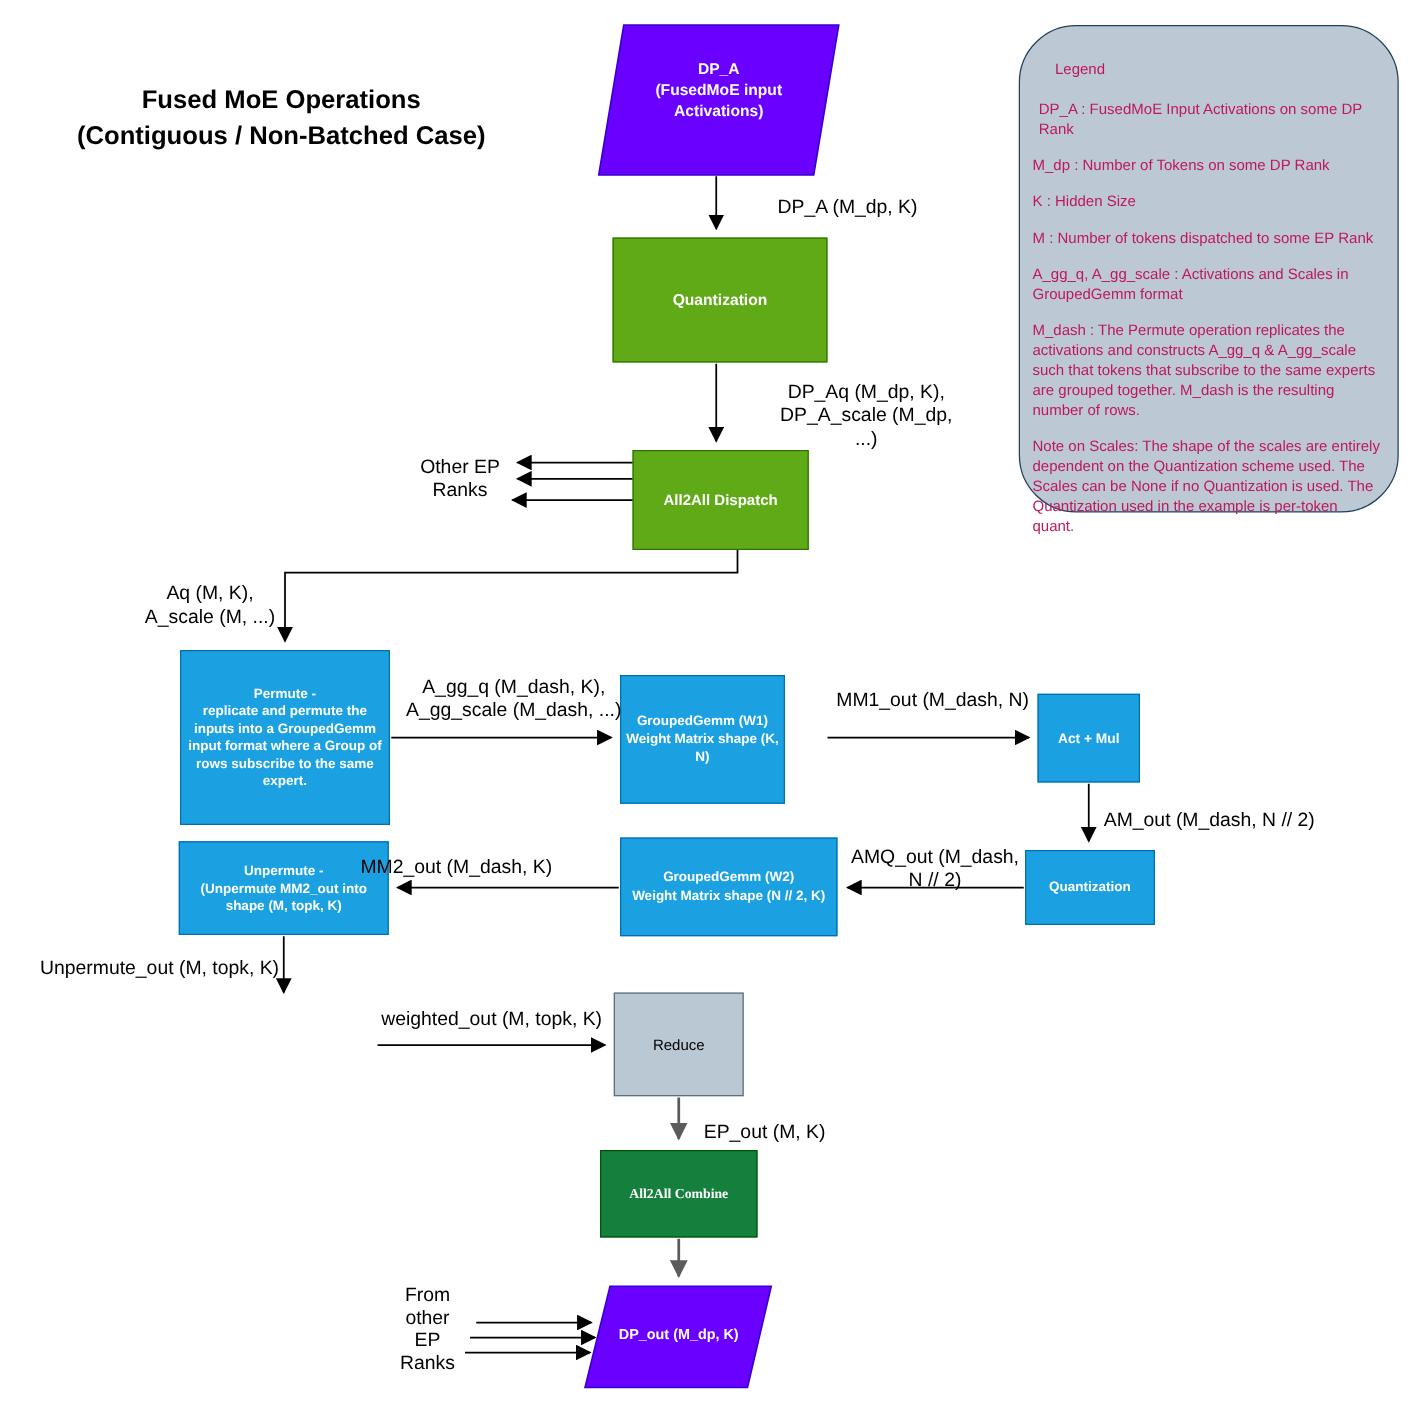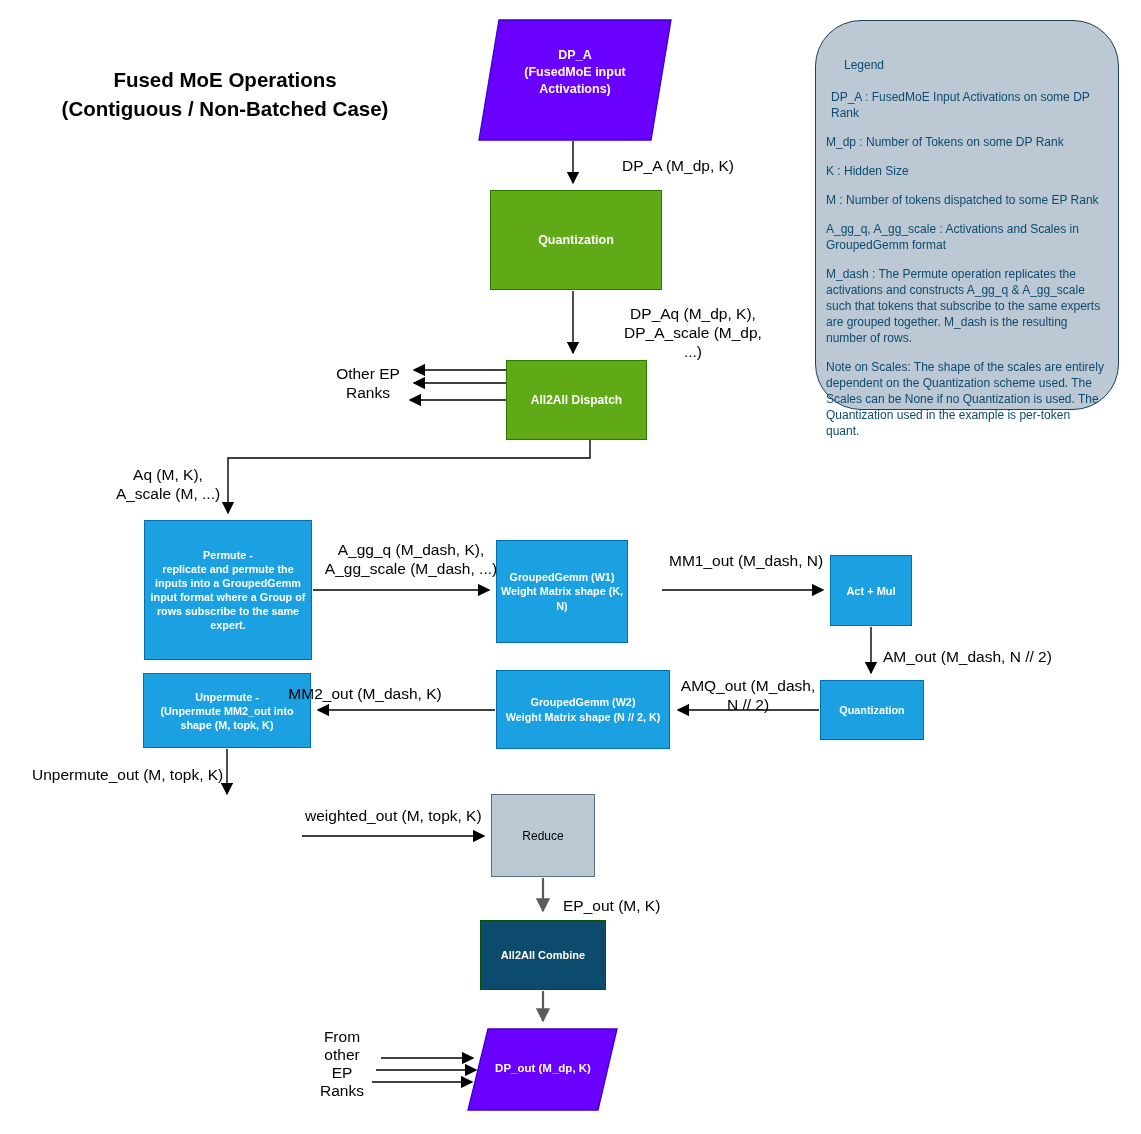--- a/index.html
+++ b/index.html
@@ -8,40 +8,40 @@
     font-family:"Liberation Sans","DejaVu Sans",sans-serif;overflow:hidden;
   }
   #edge-layer{position:absolute;left:0;top:0;pointer-events:none;}
   .node{
     position:absolute;display:flex;align-items:center;justify-content:center;
     text-align:center;box-sizing:border-box;border:1.3px solid;white-space:pre-line;
     z-index:2;
   }
   .green{background:#60a917;border-color:#2d7600;color:#fff;font-weight:bold;}
   .blue{background:#1ba1e2;border-color:#006eaf;color:#fff;font-weight:bold;}
-  .dgreen{background:#0c4a6e;border-color:#005700;color:#fff;font-weight:bold;}
+  .dgreen{background:#15803d;border-color:#005700;color:#fff;font-weight:bold;font-family:Liberation Serif, serif;}
   .grayb{background:#bac8d3;border-color:#5c6e7e;color:#000;font-weight:normal;}
   .ptext{
     position:absolute;z-index:3;color:#fff;font-weight:bold;text-align:center;
     white-space:pre-line;
   }
   .elabel{
     position:absolute;z-index:3;color:#000;font-size:15.5px;line-height:19px;
     white-space:pre-line;
   }
   .center{text-align:center;}
   #title{
     position:absolute;left:25px;top:65px;width:400px;text-align:center;
     font-size:20.5px;font-weight:bold;line-height:29px;color:#000;white-space:pre-line;z-index:3;
   }
   #legend{
     position:absolute;left:815px;top:20px;width:304px;height:390px;
     background:#bcc9d4;border:1.5px solid #20405c;border-radius:46px;
-    box-sizing:border-box;padding:36px 14px 0 10px;
-    font-size:12px;line-height:16px;color:#0c4a6e;z-index:2;
+    box-sizing:border-box;padding:26px 14px 0 10px;
+    font-size:12px;line-height:16px;color:#be185d;z-index:2;
   }
   .legend-title{margin:0 0 16px 18px;}
   .legend-item{margin:0 0 13px 0;}
   .indent1{padding-left:5px;}
 </style>
 </head>
 <body>
 
 <div id="canvas">
 

